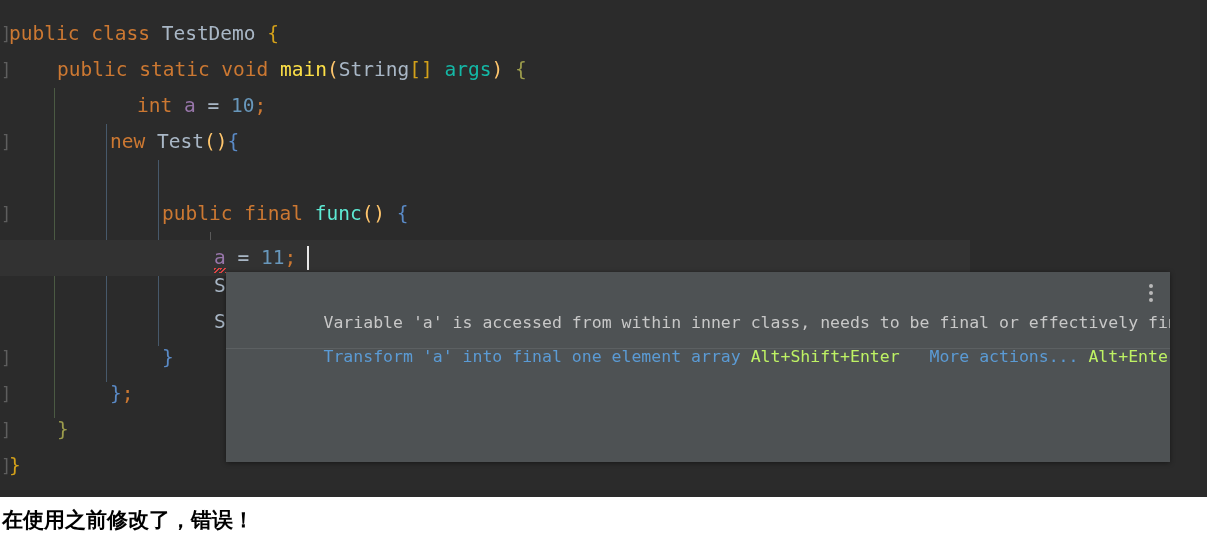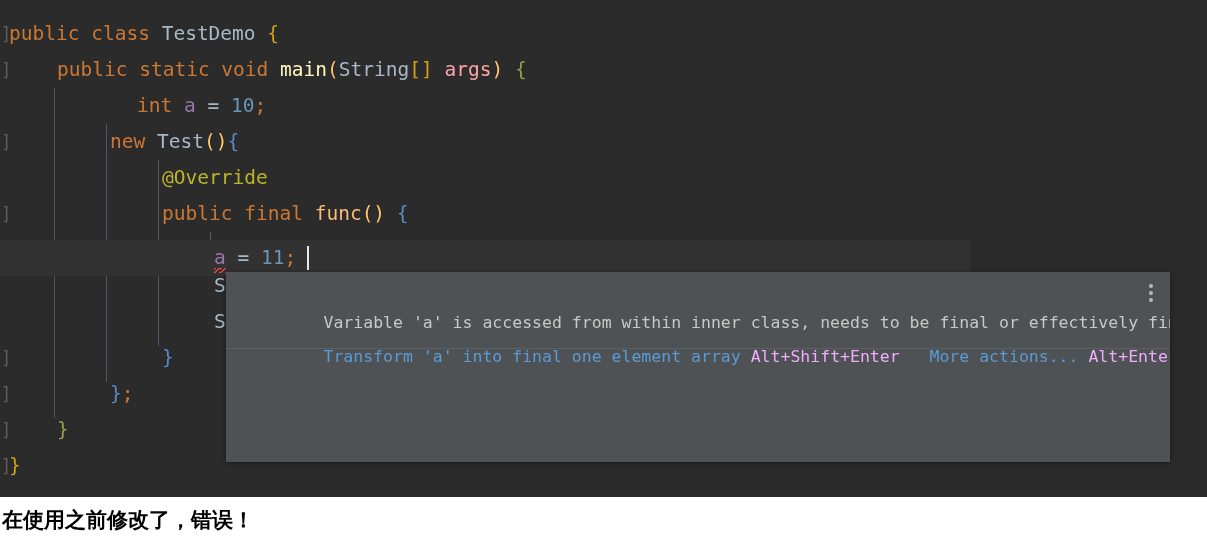--- a/index.html
+++ b/index.html
@@ -55,23 +55,23 @@
   
   .kw      { color: #cc7832; }
   .cls     { color: #a9b7c6; }
   .num     { color: #6897bb; }
   .paren-y { color: #ffc66d; }
   .brace-g { color: #9c9c4c; }
   .brace-b { color: #5a8ac6; }
   .brace-o { color: #cc7832; }
   .brace-y { color: #d4a11a; }
   .anno    { color: #bbb529; }
-  .param   { color: #fca5a5; }
-  .method  { color: #fef9c3; }
-  .fnname  { color: #fdba74; }
+  .param   { color: #14b8a6; }
+  .method  { color: #fde047; }
+  .fnname  { color: #5eead4; }
   .field-a { color: #9876aa; }
   .plain   { color: #a9b7c6; }
   .brk-y   { color: #d4a11a; }
 
   
   .squiggle {
     position: absolute;
     height: 5px;
     bottom: 3px;
     left: 0;
@@ -131,21 +131,21 @@
     position: absolute;
     left: 18px;
     height: 30px;
     line-height: 30px;
     font-size: 16.5px;
     white-space: pre;
     font-family: "DejaVu Sans Mono", "Liberation Mono", monospace;
   }
   .msg-text { color: #c8c8c8; }
   .link     { color: #5b9bd5; }
-  .shortcut { color: #f0abfc; }
+  .shortcut { color: #bef264; }
 
   .kebab {
     position: absolute;
     width: 5px;
     display: flex;
     flex-direction: column;
     gap: 3px;
   }
   .kebab i {
     display: block;
@@ -212,23 +212,20 @@
     </div>
 
     <div class="code-line" style="top:88px;">
       <span class="code-text" style="left:110px;margin-left:27px;"><span class="kw">int</span><span class="plain"> </span><span class="field-a">a</span><span class="plain"> </span><span class="plain">=</span><span class="plain"> </span><span class="num">10</span><span class="brace-o">;</span></span>
     </div>
 
     <div class="code-line" style="top:124px;">
       <span class="code-text" style="left:110px;"><span class="kw">new</span><span class="plain"> </span><span class="cls">Test</span><span class="paren-y">()</span><span class="brace-b">{</span></span>
     </div>
 
-    <div class="code-line" style="top:160px;">
-      <span class="code-text" style="left:162px;"><span class="anno">@Override</span></span>
-    </div>
 
     <div class="code-line" style="top:196px;">
       <span class="code-text" style="left:162px;"><span class="kw">public</span><span class="plain"> </span><span class="kw">final</span><span class="plain"> </span><span class="fnname">func</span><span class="paren-y">()</span><span class="plain"> </span><span class="brace-b">{</span></span>
     </div>
 
     <div class="code-line current" style="top:240px;">
       <span class="code-text" style="left:214px;"><span class="sq-wrap"><span class="field-a">a</span><span class="squiggle"></span></span><span class="plain"> </span><span class="plain">=</span><span class="plain"> </span><span class="num">11</span><span class="brace-o">;</span></span>
       <span class="caret" style="left:307px;"></span>
     </div>
 

